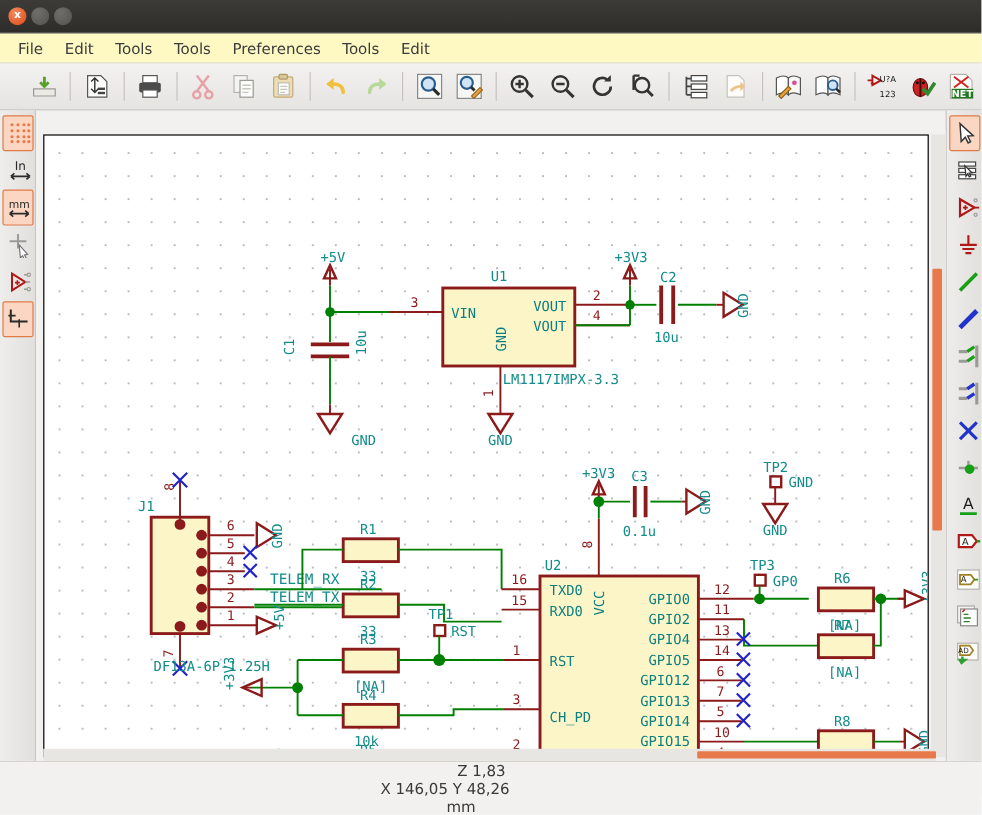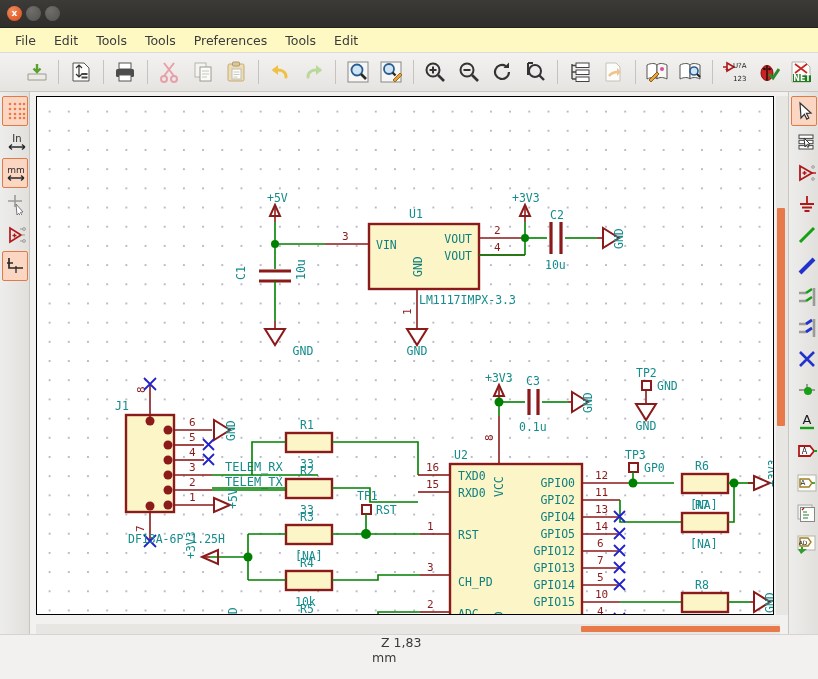--- a/index.html
+++ b/index.html
@@ -40,21 +40,21 @@
   
   #main { display:flex; height: 542px; }
   .vtoolbar { width: 30px; background: linear-gradient(90deg,#ededeb,#e2e0dd);
               padding-top:4px; display:flex; flex-direction:column; align-items:center; }
   #left-toolbar { border-right:1px solid #c9c6c2; }
   #right-toolbar { border-left:1px solid #c9c6c2; }
   .vt-btn { width:26px; height:30px; display:flex; align-items:center;
             justify-content:flex-end; margin-bottom:1px; border-radius:2px; }
   .vt-btn.active { background:#fbd6c2; border:1px solid #e07b48; }
   
-  #canvas-wrap { position:relative; flex:1; background:#f2f1f0; padding:5px 0 0 4px; }
+  #canvas-wrap { position:relative; flex:1; background:#f2f1f0; padding:5px 0 0 4px;margin-top:16px; }
   #canvas { position:absolute; left:6px; top:4px; width: 738px; height: 519px;
             background:#ffffff; border:1px solid #000; overflow:hidden; }
   #grid { position:absolute; inset:0;
           background-image: radial-gradient(circle, #b9b9c9 0.7px, transparent 0.8px);
           background-size: 19.2px 19.2px; background-position: 3px 5px; }
   svg#sch { position:absolute; left:0; top:0; }
   
   .scroll-track { position:absolute; background:#e8e6e3; }
   #vscroll { right:0px; top:4px; width:12px; height:519px; }
   #hscroll { left:6px; bottom:0px; height:10px; width:744px; }
@@ -707,15 +707,16 @@
           <path d="M3 3h8l3 4-3 4H3z" fill="#fff" stroke="#a08020" stroke-width="1.4"></path>
           <text x="6" y="9.5" text-anchor="middle" font-family="DejaVu Sans, sans-serif" font-size="6" fill="#1a1a1a">AD</text>
           <path d="M4 19l6-5H6v-2H4v2H1z" fill="#2e9e2e"></path>
         </svg>
     </div>
   </div>
 </div>
 
 <div id="statusbar">
   <div class="cell" style="width:72px;">Z 1,83</div>
+  <div class="cell" style="width:200px;">X 146,05 Y 48,26</div>
   <div class="cell" style="width:90px;">mm</div>
   <div class="grip"></div>
 </div>
 
 </body></html>

